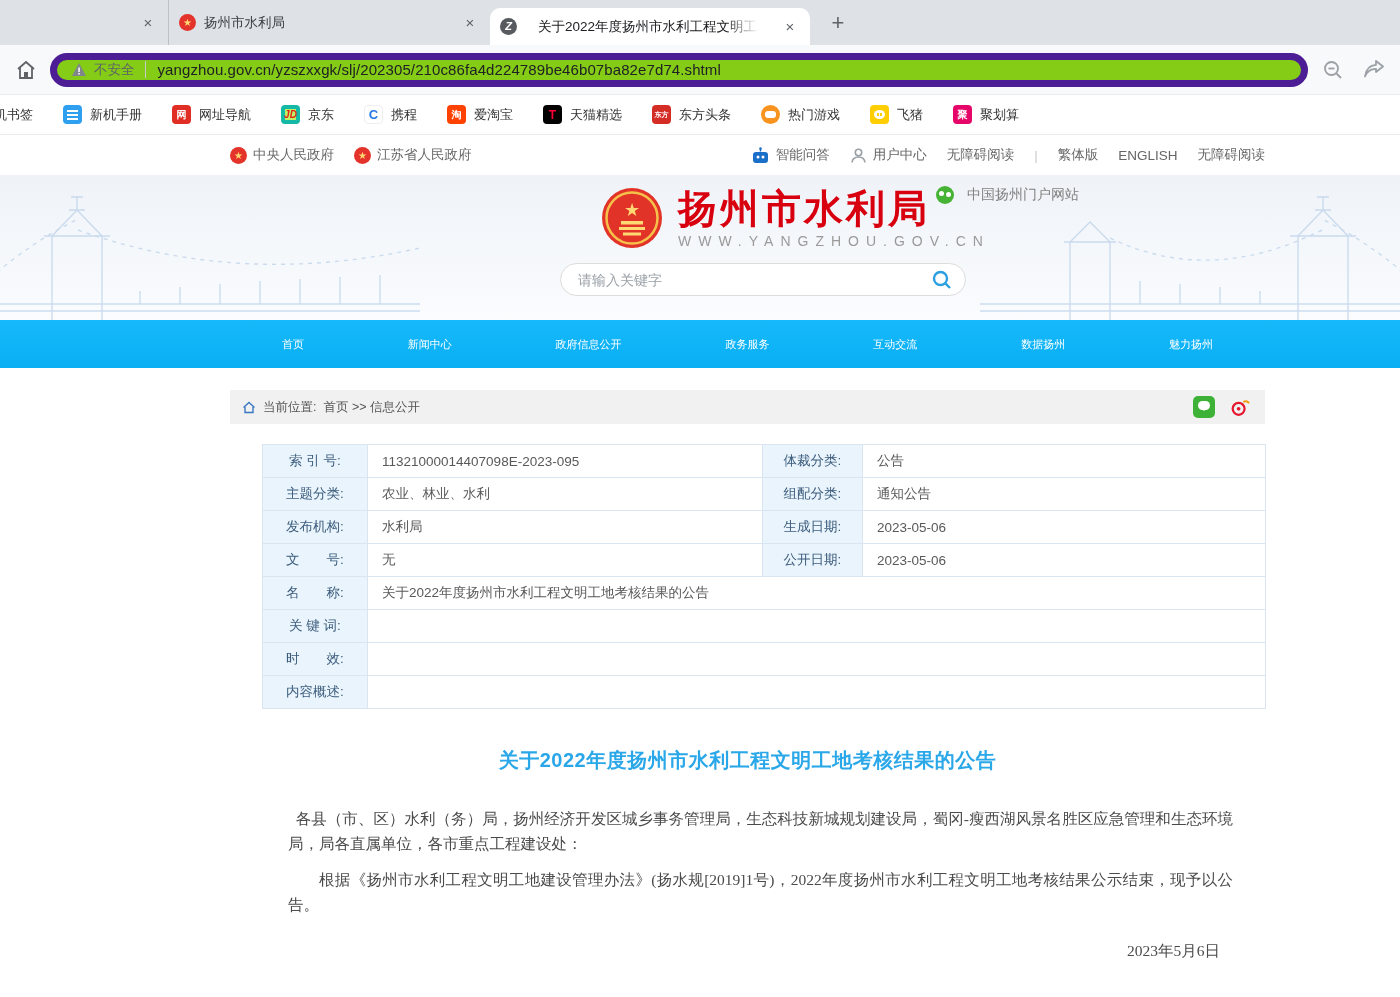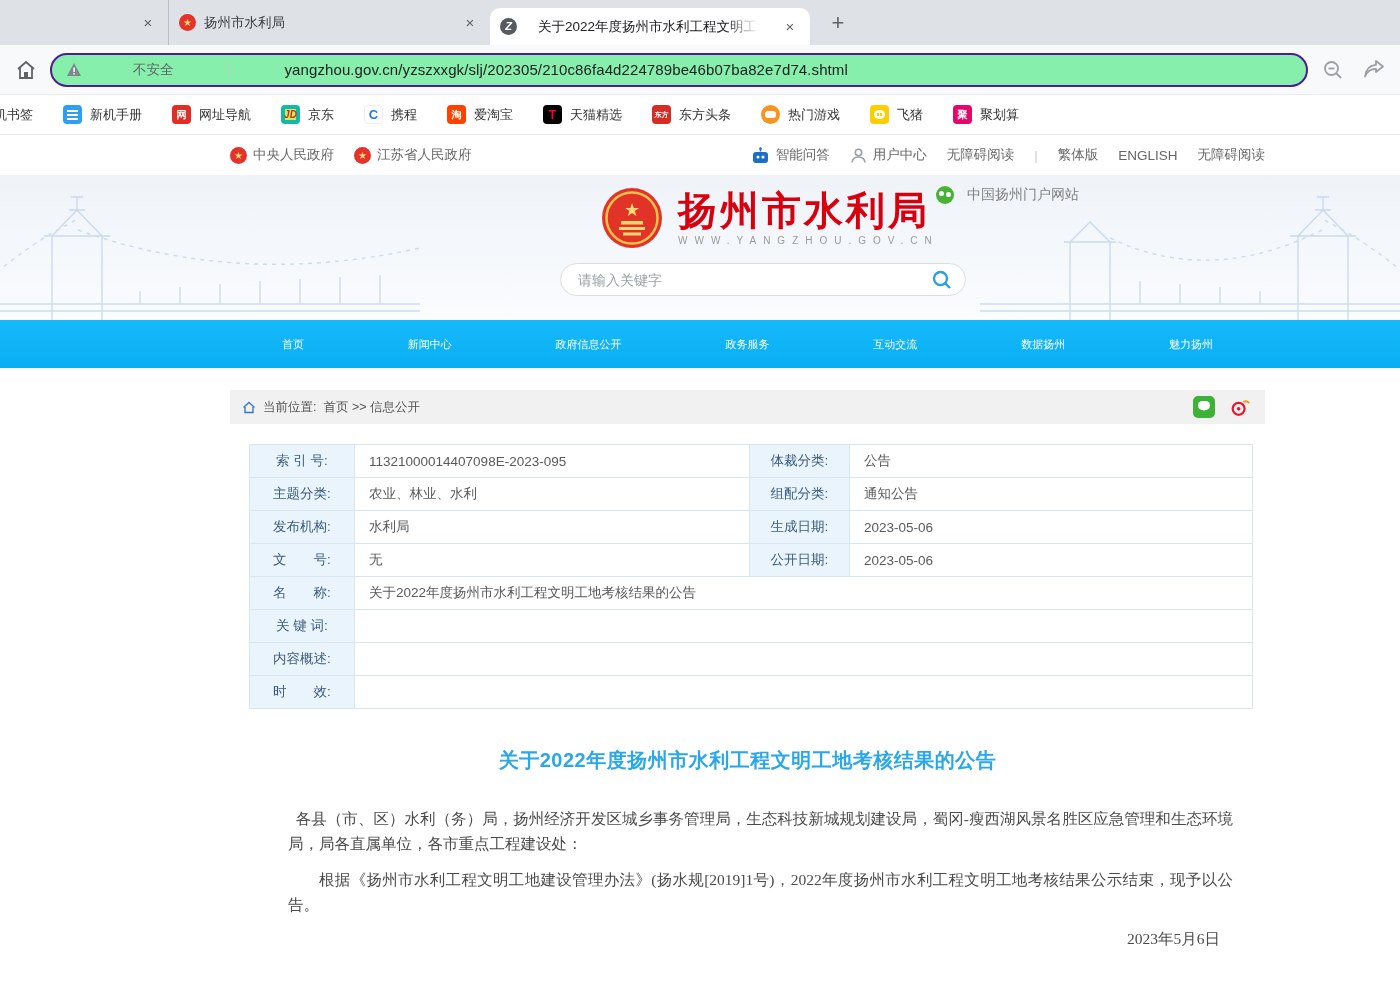--- a/index.html
+++ b/index.html
@@ -15,21 +15,21 @@
   .tab-active { width:320px; height:37px; background:#fff; border-radius:10px 10px 0 0; display:flex; align-items:center; padding:0 10px; color:#202124; font-size:13.5px; }
   .tab-active .title { flex:1; white-space:nowrap; overflow:hidden; margin:0 21px;
     -webkit-mask-image:linear-gradient(90deg,#000 85%,transparent); mask-image:linear-gradient(90deg,#000 85%,transparent); }
   .fav { width:17px; height:17px; border-radius:50%; flex:none; }
   .fav-emblem { background:#e3332b; color:#ffd873; font-size:10px; line-height:17px; text-align:center; }
   .fav-dark { background:#575b5f; color:#fff; font-size:11px; font-weight:bold; font-style:italic; line-height:17px; text-align:center; }
   .newtab { width:28px; height:28px; margin:0 0 7px 14px; font-size:22px; color:#5f6368; text-align:center; line-height:26px; cursor:pointer; }
 
   .addressbar { height:50px; background:#f8f9fa; display:flex; align-items:center; padding:0 14px; border-bottom:1px solid #ececec; }
   .home-ic { width:24px; height:24px; flex:none; margin-right:12px; }
-  .omnibox { flex:1; height:34px; background:#86efac; border:2px solid #4c1d95; border-radius:17px; display:flex; align-items:center; padding:0 14px;gap:44px; }
+  .omnibox { flex:1; height:34px; background:#84cc16; border:7px solid #4c1d95; border-radius:17px; display:flex; align-items:center; padding:0 14px; }
   .sec-label { color:#5f6368; font-size:13.5px; margin:0 10px 0 7px; }
   .omni-div { width:1px; height:17px; background:#c6cacd; margin-right:12px; }
   .url-text { color:#202124; font-size:15px; letter-spacing:.1px; white-space:nowrap; }
   .addr-icons { display:flex; align-items:center; gap:18px; margin-left:14px; }
 
   .bookmarks { height:40px; background:#fff; border-bottom:1px solid #ebebeb; display:flex; align-items:center; gap:30px; font-size:13px; color:#333; padding-right:10px; overflow:hidden; }
   .bm { display:flex; align-items:center; gap:8px; white-space:nowrap; cursor:pointer; }
   .bm-ic { width:19px; height:19px; border-radius:4px; color:#fff; font-size:10px; font-weight:bold; display:flex; align-items:center; justify-content:center; flex:none; }
   .bm-first { margin-left:-6px; }
   .ic-manual { background:#2f9ff0; position:relative; }
@@ -57,21 +57,21 @@
 
   
   .banner { height:145px; position:relative; background:linear-gradient(180deg,#eff3f8,#fafcfe); overflow:hidden; }
   .bridge { position:absolute; bottom:0; opacity:.55; }
   .bridge.left { left:-10px; }
   .bridge.right { right:-10px; transform:scaleX(-1); }
   .logo { position:absolute; left:600px; top:11px; display:flex; align-items:center; }
   .emblem-big { width:64px; height:64px; flex:none; }
   .logo-text { margin-left:14px; }
   .site-name { color:#d8000f; font-size:39px; font-weight:bold; letter-spacing:3px; line-height:42px; }
-  .site-url { color:#9a9a9a; font-size:10px; letter-spacing:7px; margin-top:3px; }
+  .site-url { color:#9a9a9a; font-size:14px; letter-spacing:7px; margin-top:3px; }
   .portal { position:absolute; left:936px; top:11px; display:flex; align-items:flex-start; gap:13px; color:#808080; font-size:14px; }
   .wechat-dot { width:18px; height:18px; border-radius:50%; background:#47b335; position:relative; flex:none; }
   .wechat-dot::before { content:""; position:absolute; left:3px; top:5px; width:5px; height:5px; border-radius:50%; background:#fff; box-shadow:7px 1px 0 #fff; }
   .search { position:absolute; left:560px; top:88px; width:406px; height:33px; background:#fff; border:1px solid #dcdcdc; border-radius:17px; display:flex; align-items:center; padding:0 12px 0 17px; }
   .search input { flex:1; border:none; outline:none; font-size:14px; color:#333; background:transparent; font-family:"Liberation Sans",sans-serif; }
   .search input::placeholder { color:#9aa0a6; }
 
   
   .mainnav { height:48px; background:linear-gradient(180deg,#16bafb,#09aef3); }
   .mainnav-inner { margin-left:230px; width:1035px; height:48px; display:flex; justify-content:space-around; align-items:center; }
@@ -81,30 +81,30 @@
   .content { margin:22px 0 0 230px; width:1035px; }
   .breadcrumb { height:34px; background:#f1f1f1; display:flex; align-items:center; padding:0 12px; font-size:12.5px; color:#555; }
   .bc-text { margin-left:7px; }
   .bc-spacer { flex:1; }
   .sh-ic { width:22px; height:22px; flex:none; cursor:pointer; }
   .wechat-sq { border-radius:5px; background:#3db237; position:relative; margin-right:14px; }
   .wechat-sq::before { content:""; position:absolute; left:5px; top:5px; width:12px; height:9px; border-radius:5px; background:#fff; }
   .wechat-sq::after { content:""; position:absolute; left:8px; bottom:4px; width:0; height:0; border:3px solid transparent; border-top-color:#fff; }
   .weibo-sq { margin-right:2px; }
 
-  table.meta { margin:20px 0 0 19px; width:1003px; border-collapse:collapse; table-layout:fixed; }
+  table.meta { margin:20px 0 0 32px; width:1003px; border-collapse:collapse; table-layout:fixed; }
   table.meta td { border:1px solid #d9e5f1; height:33px; font-size:13.5px; }
   td.lbl { background:#e9f4fc; color:#3c5c7c; text-align:center; }
   td.val { color:#595959; padding-left:14px; }
 
   .article-title { margin-top:38px; text-align:center; color:#2aa7e8; font-size:20px; font-weight:bold; letter-spacing:.5px; }
   .para { font-family:"Liberation Serif", serif; color:#4a4a4a; font-size:15.5px; line-height:25px; padding:0 32px 0 58px; text-align:justify; }
   .p1 { margin-top:32px; text-indent:.5em; }
   .p2 { margin-top:11px; text-indent:2em; }
-  .doc-date { margin-top:12px; padding-right:45px; text-align:right; font-family:"Liberation Serif", serif; color:#4a4a4a; font-size:15.5px; }
+  .doc-date { margin-top:24px; padding-right:45px; text-align:right; font-family:"Liberation Serif", serif; color:#4a4a4a; font-size:15.5px; }
 
   svg { display:block; }
 </style>
 </head>
 <body>
 
 <div class="tabbar">
   <div class="tab-partial">
     <div class="tab-close">×</div>
   </div>
@@ -356,25 +356,25 @@
     </tr>
     <tr>
       <td class="lbl">名　　称:</td>
       <td class="val" colspan="3">关于2022年度扬州市水利工程文明工地考核结果的公告</td>
     </tr>
     <tr>
       <td class="lbl">关 键 词:</td>
       <td class="val" colspan="3"></td>
     </tr>
     <tr>
+      <td class="lbl">时　　效:</td>
+      <td class="val" colspan="3"></td>
+    </tr>
+    <tr>
       <td class="lbl">内容概述:</td>
-      <td class="val" colspan="3"></td>
-    </tr>
-    <tr>
-      <td class="lbl">时　　效:</td>
       <td class="val" colspan="3"></td>
     </tr>
   </tbody>
     </table>
 
   <div class="article">
     <div class="article-title">关于2022年度扬州市水利工程文明工地考核结果的公告</div>
     <p class="para p1">各县（市、区）水利（务）局，扬州经济开发区城乡事务管理局，生态科技新城规划建设局，蜀冈-瘦西湖风景名胜区应急管理和生态环境局，局各直属单位，各市重点工程建设处：</p>
     <p class="para p2">根据《扬州市水利工程文明工地建设管理办法》(扬水规[2019]1号)，2022年度扬州市水利工程文明工地考核结果公示结束，现予以公告。</p>
     <div class="doc-date">2023年5月6日</div>

